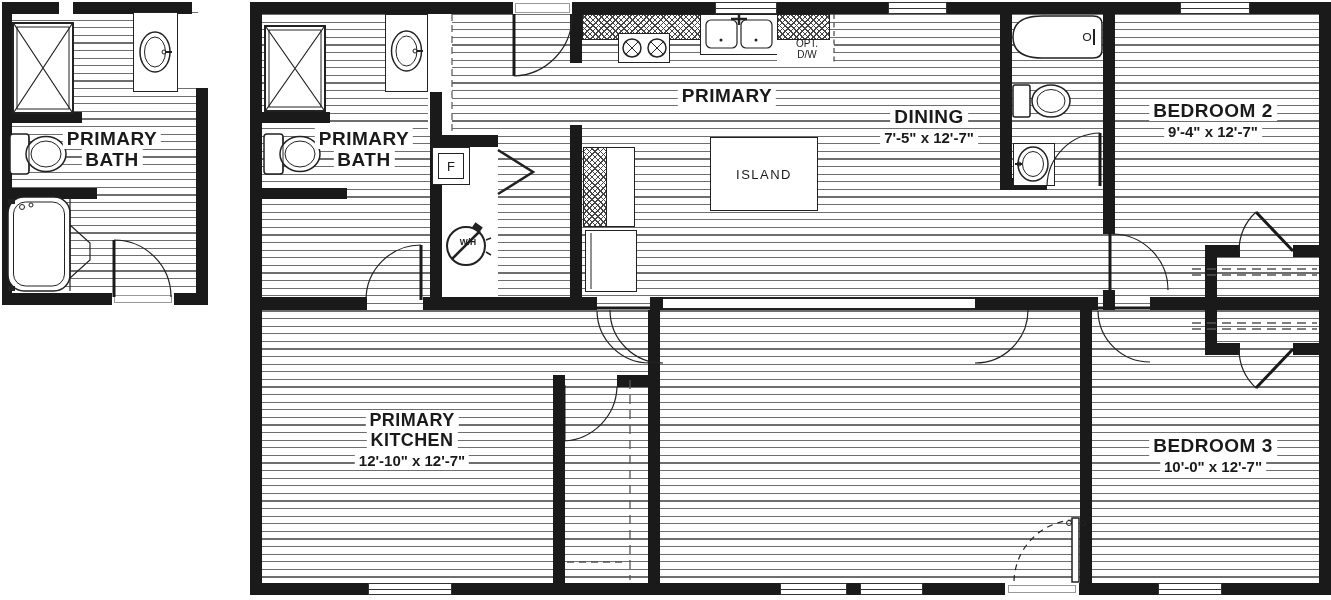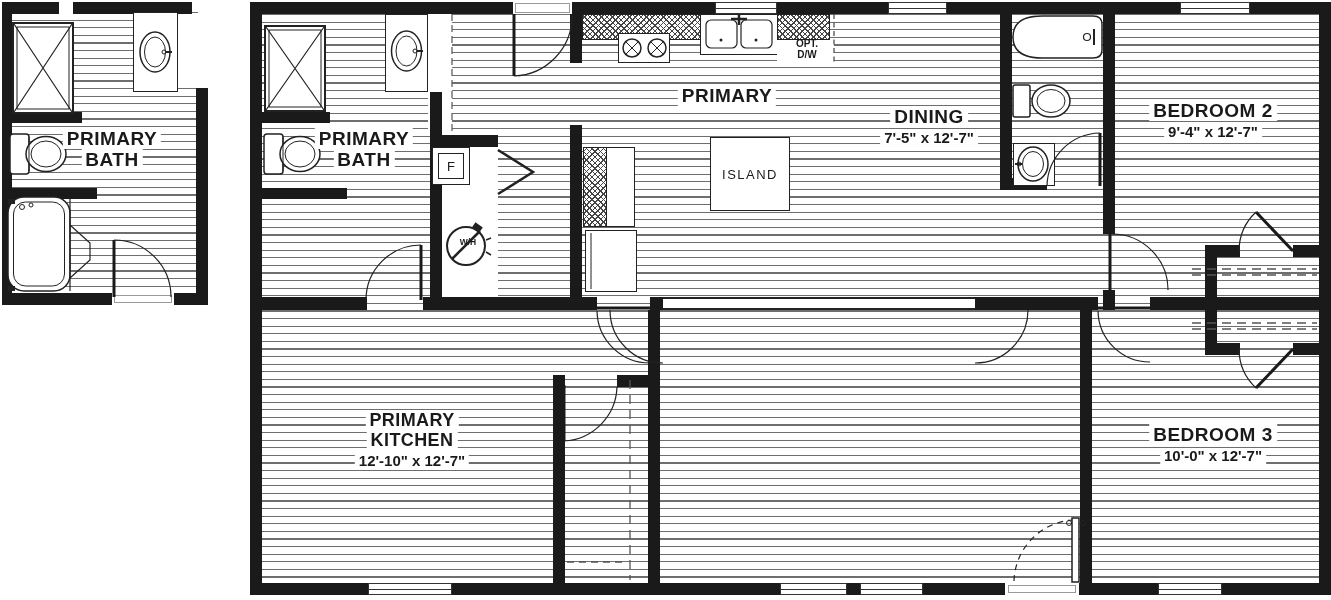--- a/index.html
+++ b/index.html
@@ -122,33 +122,33 @@
       <div class="mid"></div>
     </div>
 
   <div class="xhatch z15" style="left:582px;top:14px;width:248px;height:26px;"></div>
   <div class="box z15" style="left:618px;top:33px;width:52px;height:30px;"></div>
   <div class="box z15" style="left:700px;top:14px;width:78px;height:41px;"></div>
   <div class="white z15" style="left:777px;top:40px;width:57px;height:22px;"></div>
   <div class="xhatch z15" style="left:583px;top:147px;width:24px;height:80px;"></div>
   <div class="box z15" style="left:606px;top:147px;width:29px;height:80px;"></div>
   <div class="box z15" style="left:585px;top:230px;width:52px;height:62px;"></div>
-  <div class="box z15" style="left:710px;top:137px;width:80px;height:74px;display:flex;align-items:center;justify-content:center;">
+  <div class="box z15" style="left:710px;top:137px;width:108px;height:74px;display:flex;align-items:center;justify-content:center;">
     <span style="font-size:13px;letter-spacing:1.5px;font-weight:400;">ISLAND</span>
   </div>
 
   <div class="box z15" style="left:264px;top:25px;width:62px;height:87px;border-width:2px;"></div>
   <div class="box z15" style="left:385px;top:14px;width:43px;height:78px;"></div>
   <div class="box z15 thin" style="left:432px;top:147px;width:38px;height:38px;"></div>
   <div class="box z15" style="left:438px;top:153px;width:26px;height:26px;display:flex;align-items:center;justify-content:center;">
     <span style="font-size:13px;font-weight:400;">F</span>
   </div>
   <div class="box z15" style="left:1013px;top:143px;width:42px;height:43px;"></div>
 
-  <div class="small-txt" style="left:779px;top:38px;width:56px;font-weight:700;">
+  <div class="small-txt" style="left:779px;top:38px;width:56px;font-weight:400;">
     <div>OPT.</div>
     <div>D/W</div>
   </div>
   <div class="small-txt" style="left:453px;top:238px;width:30px;font-size:8.5px;font-weight:700;">
     <span>W/H</span>
   </div>
 
   <div class="label" style="left:364px;top:128px;">
     <span class="nm">PRIMARY</span>
     <span class="nm">BATH</span>
@@ -162,21 +162,21 @@
   </div>
   <div class="label" style="left:1213px;top:100px;align-items:center;">
     <span class="nm">BEDROOM 2</span>
     <span class="dm">9'-4" x  12'-7"</span>
   </div>
   <div class="label" style="left:412px;top:410px;">
     <span class="nm2">PRIMARY</span>
     <span class="nm2">KITCHEN</span>
     <span class="dm">12'-10" x  12'-7"</span>
   </div>
-  <div class="label" style="left:1213px;top:424px;text-align:right;">
+  <div class="label" style="left:1213px;top:435px;text-align:right;">
     <span class="nm">BEDROOM 3</span>
     <span class="dm">10'-0" x  12'-7"</span>
   </div>
 
   <svg class="overlay" width="1331" height="600" viewBox="0 0 1331 600">
     <g stroke="#222" fill="none" stroke-width="1.5">
 
       <g>
         <rect x="17" y="27" width="52" height="82" stroke-width="1"></rect>
         <path d="M14,24 L72,112 M72,24 L14,112" stroke-width="1.2"></path>

